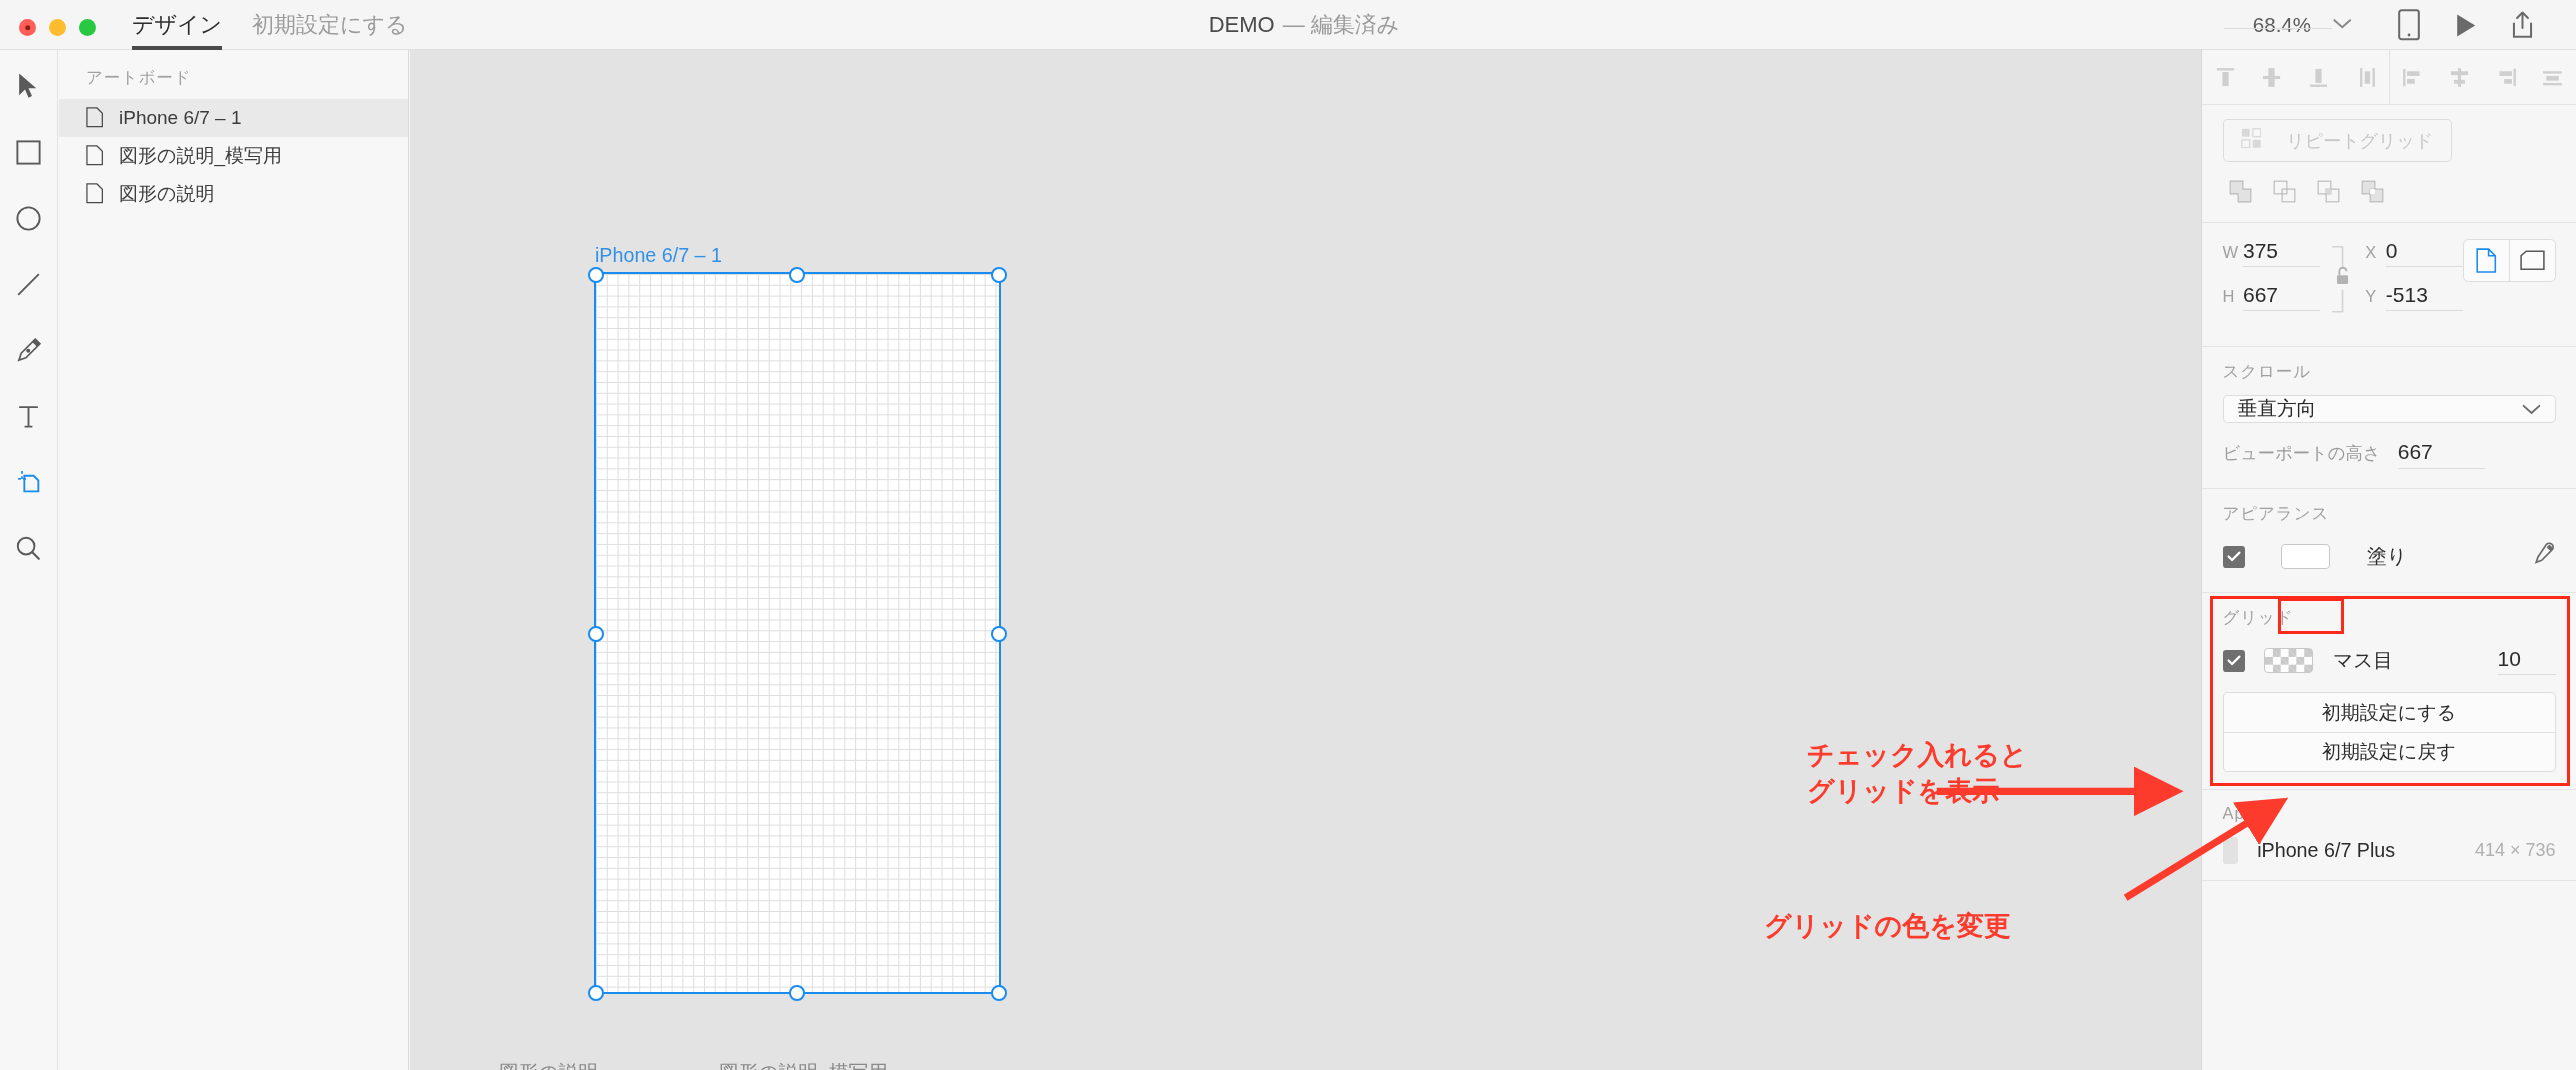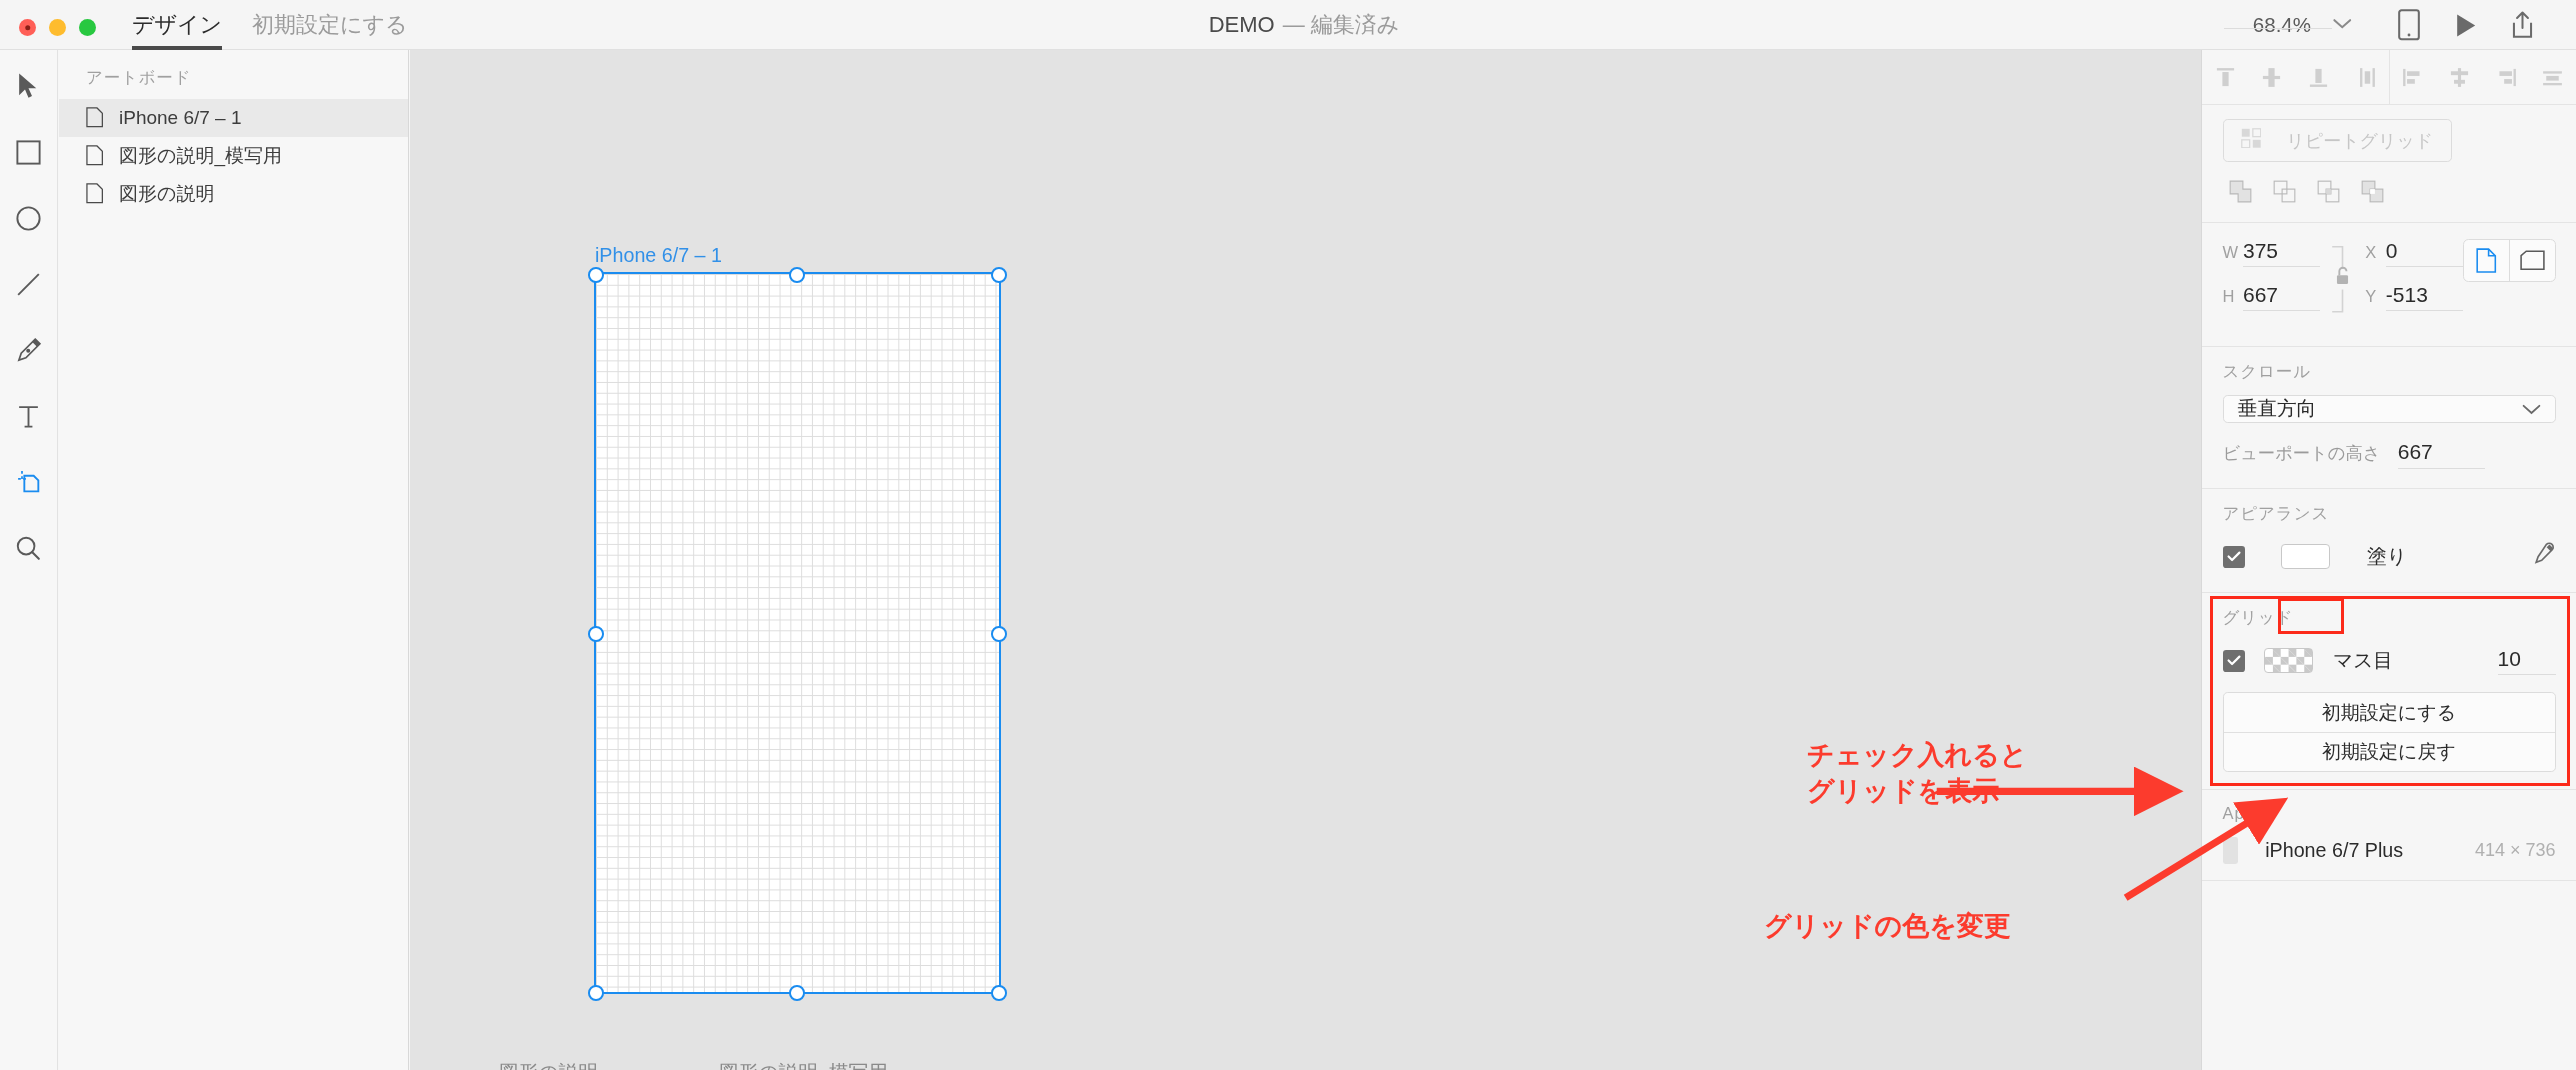--- a/index.html
+++ b/index.html
@@ -157,21 +157,21 @@
     background-size: 15.7px 15.7px; background-position: 0 0, 7.9px 7.9px;
     background-color: #ffffff; position: relative;
   }
   .swatch-ring { position: absolute; left: 76px; top: 4.7px; width: 66px; height: 36px; border: 3.9px solid #fc2a1a; }
   .grid-num { margin-left: auto; font-size: 21px; color: #2b2b2b; border-bottom: 1.6px solid #dcdcdc; padding-bottom: 3.1px; min-width: 58px; text-align: left; }
   .gbtns { margin: 0 20.5px 17.3px 20.5px; border: 0.8px solid #dcdcdc; border-radius: 4.7px; overflow: hidden; background: #fbfbfb; }
   .gbtn { height: 39px; display: flex; align-items: center; justify-content: center; font-size: 19px; color: #2b2b2b; }
   .gbtn + .gbtn { border-top: 0.8px solid #e0e0e0; }
 
   .apple-sec { padding-bottom: 7.9px; }
-  .device-row { display: flex; align-items: center; padding: 14px 20.5px 7.9px 20.5px; gap: 8px; }
+  .device-row { display: flex; align-items: center; padding: 14px 20.5px 7.9px 20.5px; }
   .dev-icon { width: 15.7px; height: 27px; background: #e2e2e2; border-radius: 2.4px; }
   .dev-name { font-size: 19.7px; color: #2b2b2b; margin-left: 19px; }
   .dev-size { margin-left: auto; font-size: 18px; color: #b0b0b0; }
 
   
   .anno {
     position: absolute; color: #fc3b2d; font-size: 27px; font-weight: bold; line-height: 1.35;
     white-space: pre-line;
   }
   #anno1 { left: 1807px; top: 737px; }

